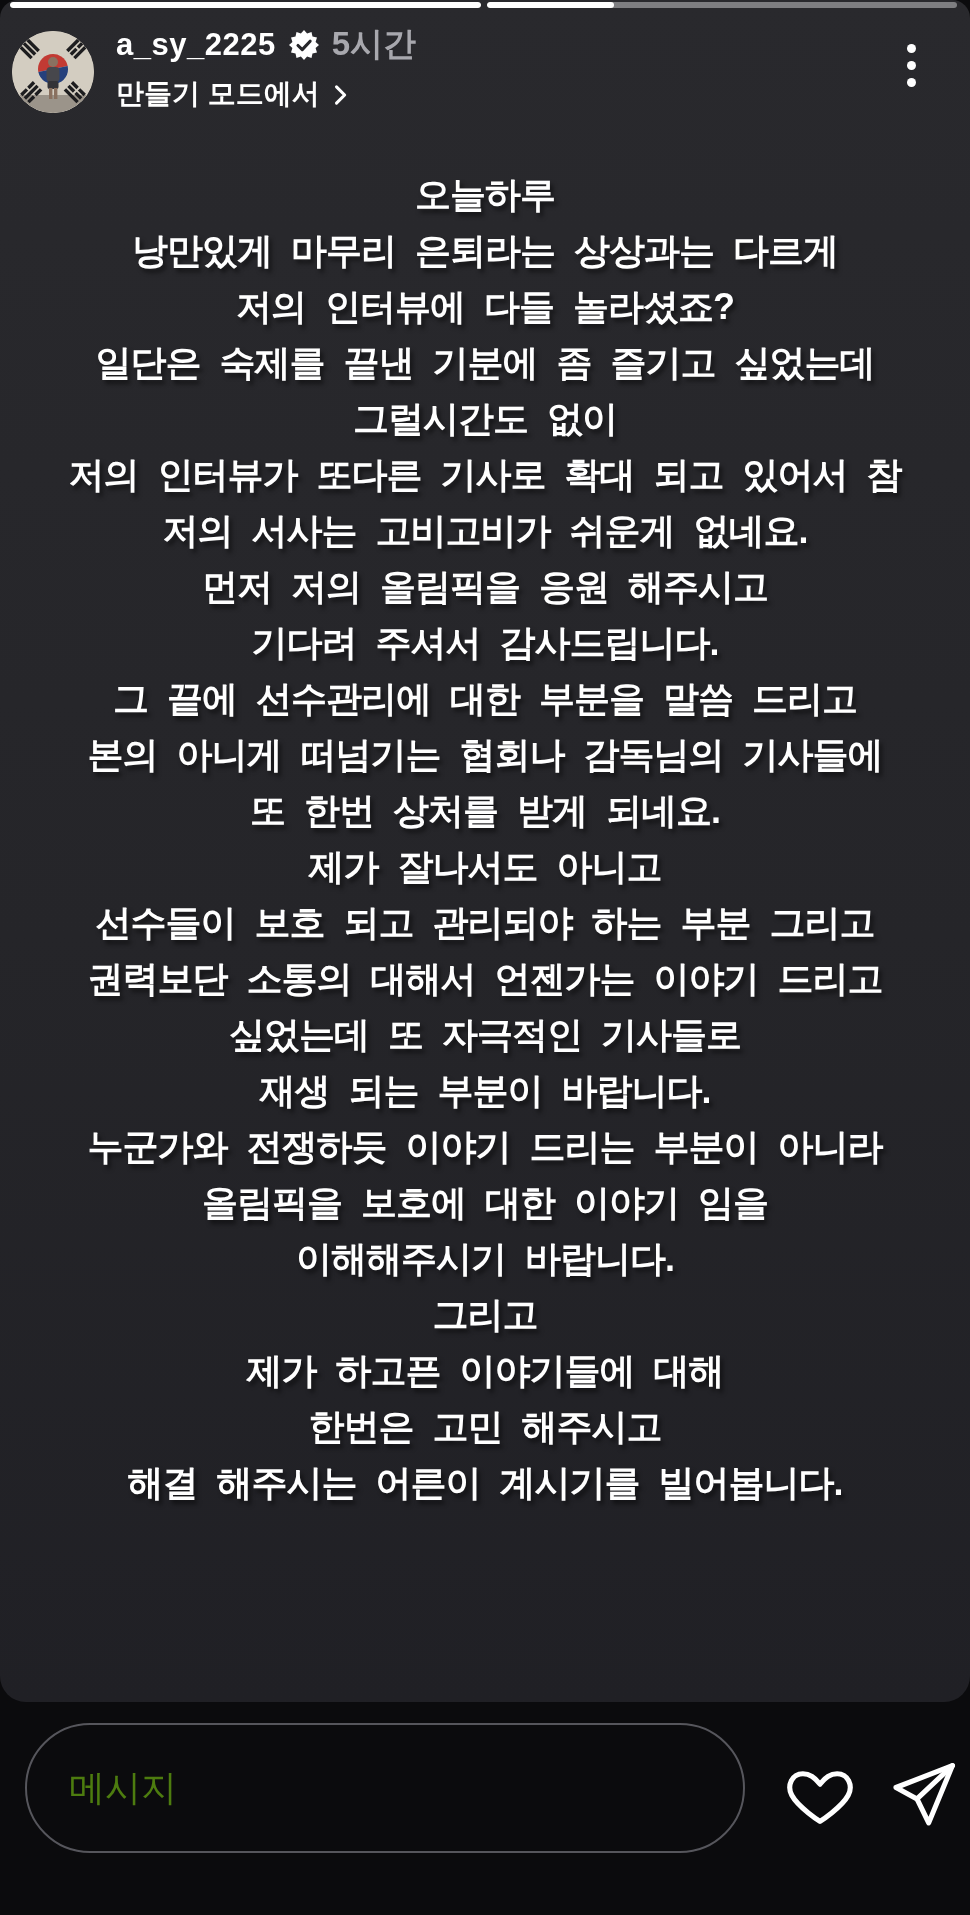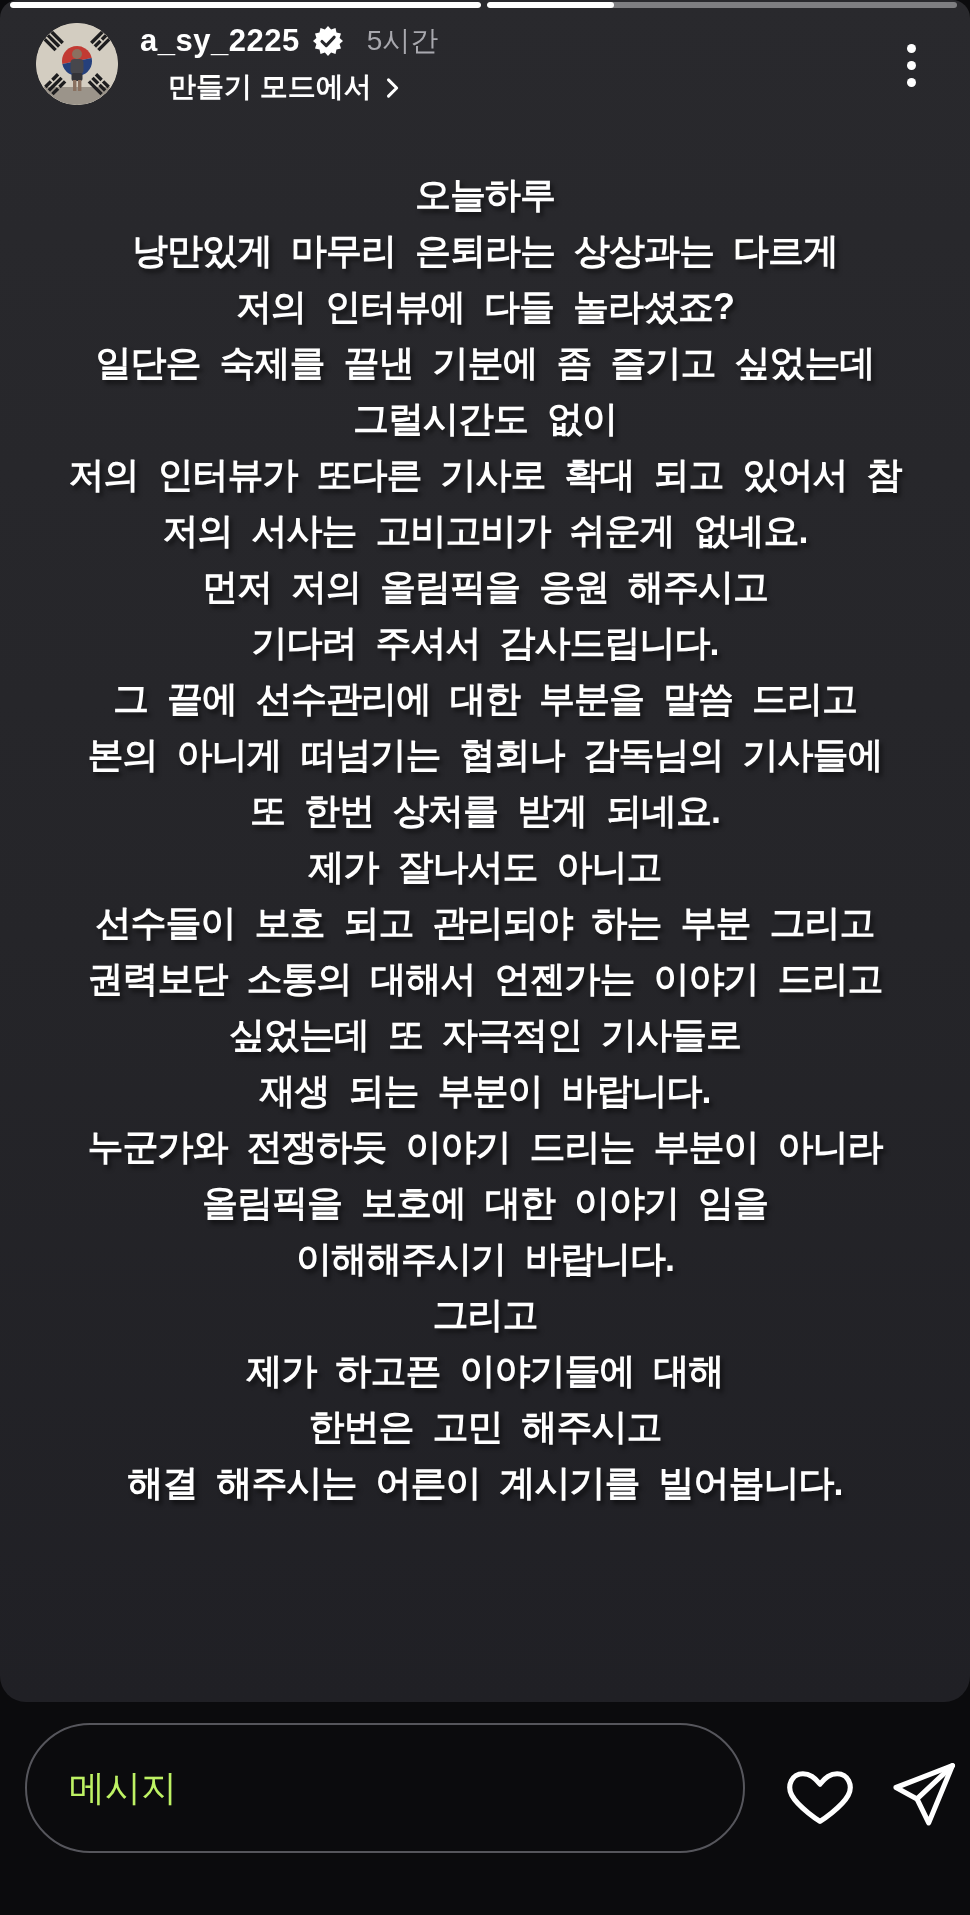--- a/index.html
+++ b/index.html
@@ -20,34 +20,34 @@
     position:absolute; top:2px; left:10px; right:13px;
     display:flex; gap:6px; height:6px;
   }
   .progress-seg {
     flex:1; height:6px; border-radius:3px; overflow:hidden;
     background:rgba(255,255,255,0.40);
   }
   .progress-fill { height:100%; width:0; background:#ffffff; border-radius:3px; }
   
   .header {
-    position:absolute; top:22px; left:36px; right:120px;
-    display:flex; align-items:center;
+    position:absolute; top:22px; left:12px; right:120px;
+    display:flex; align-items:flex-end;
   }
   .avatar {
     width:82px; height:82px; border-radius:50%; overflow:hidden; flex:0 0 82px;
     background:#cfc9bd; cursor:pointer;
   }
   .user-block { margin-left:22px; display:flex; flex-direction:column; gap:8px; }
   .user-row1 { display:flex; align-items:center; gap:13px; }
   .username { color:#ffffff; font-size:31px; font-weight:700; letter-spacing:.5px; }
   .badge { width:30px; height:30px; display:block; }
-  .timestamp { color:#a8a8ae; font-size:28px; font-weight:400; margin-left:11px; }
+  .timestamp { color:#a8a8ae; font-size:33px; font-weight:700; margin-left:0; }
   .user-row2 { display:flex; align-items:center; gap:6px; cursor:pointer; }
-  .subtitle { color:#ffffff; font-size:28px; font-weight:700;margin-left:28px; }
+  .subtitle { color:#ffffff; font-size:28px; font-weight:700; }
   .chev { width:28px; height:28px; display:block; margin-top:2px; }
   .kebab {
     position:absolute; top:42px; right:53px; width:12px;
     display:flex; flex-direction:column; align-items:center; gap:8px; cursor:pointer;
     padding:2px;
   }
   .kebab i { width:9px; height:9px; border-radius:50%; background:#ffffff; display:block; }
   
   .story-text {
     position:absolute; top:167px; left:15px; right:15px;
@@ -57,21 +57,21 @@
     text-shadow:3px 4px 4px rgba(0,0,0,0.5);
   }
   .story-text div { white-space:nowrap; }
   
   .footer { position:absolute; left:0; top:1702px; width:970px; height:213px; background:#0b0b0d; }
   .msg-input {
     position:absolute; left:25px; top:21px; width:720px; height:130px;
     border:2px solid #56565c; border-radius:66px;
     display:flex; align-items:center; padding:0 42px; cursor:text;
   }
-  .placeholder { color:#bef264; font-size:36px; font-weight:400; }
+  .placeholder { color:#4d7c0f; font-size:36px; font-weight:400; }
   .icon-btn { position:absolute; background:none; border:none; cursor:pointer; padding:0; }
   .heart-btn { left:782px; top:57px; width:76px; height:74px; }
   .send-btn  { left:886px; top:57px; width:74px; height:74px; }
 </style>
 </head>
 <body>
 
 <div class="screen">
 
   <div class="story">

